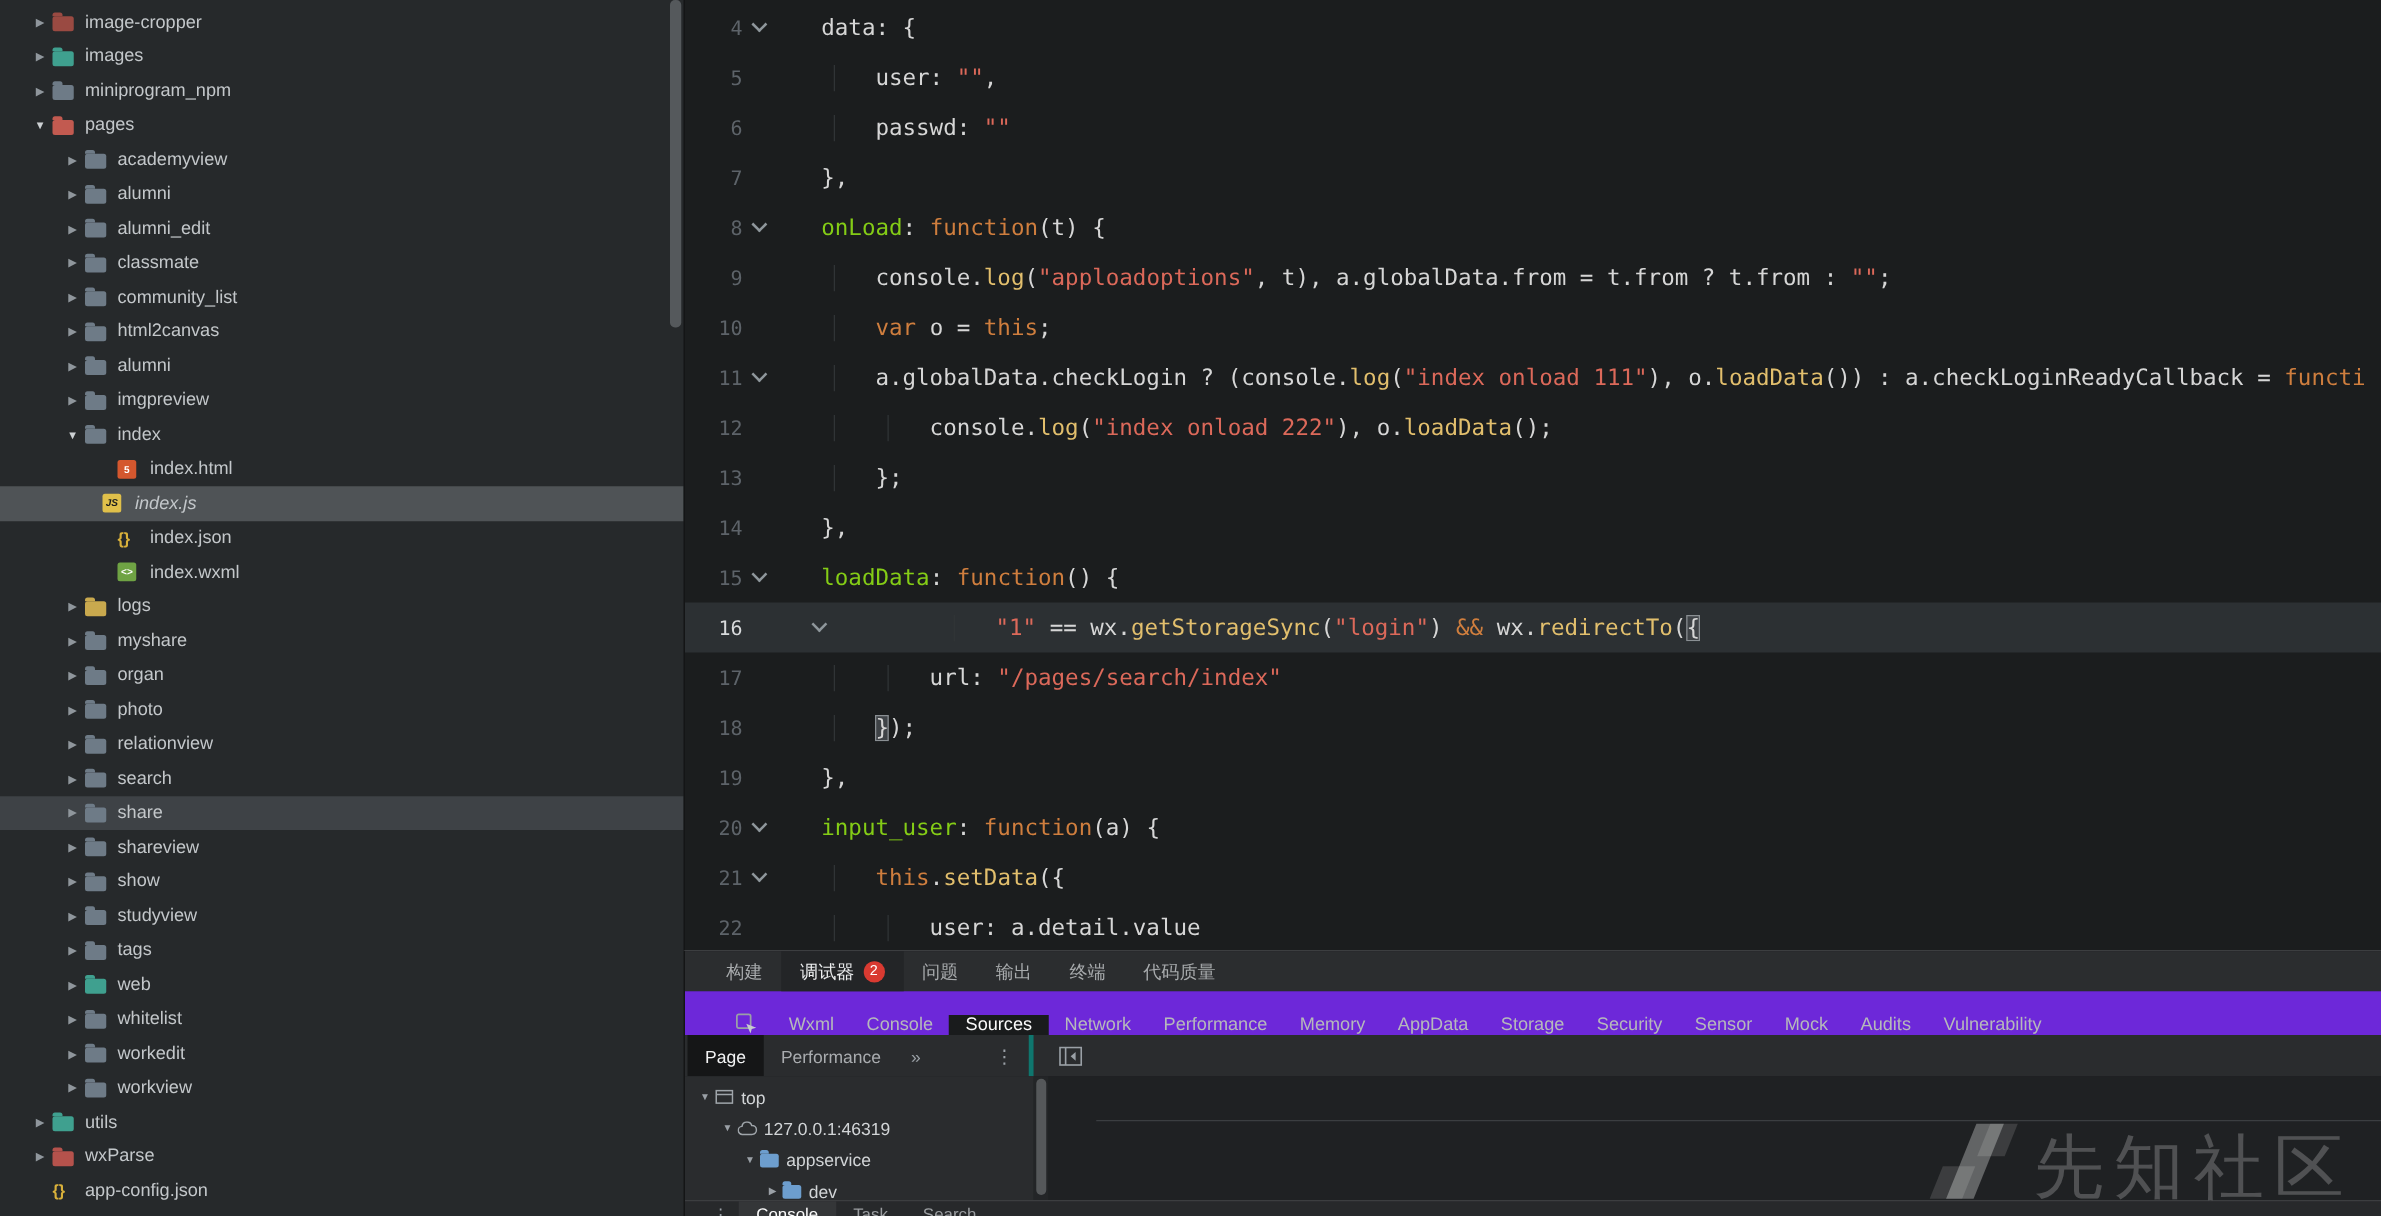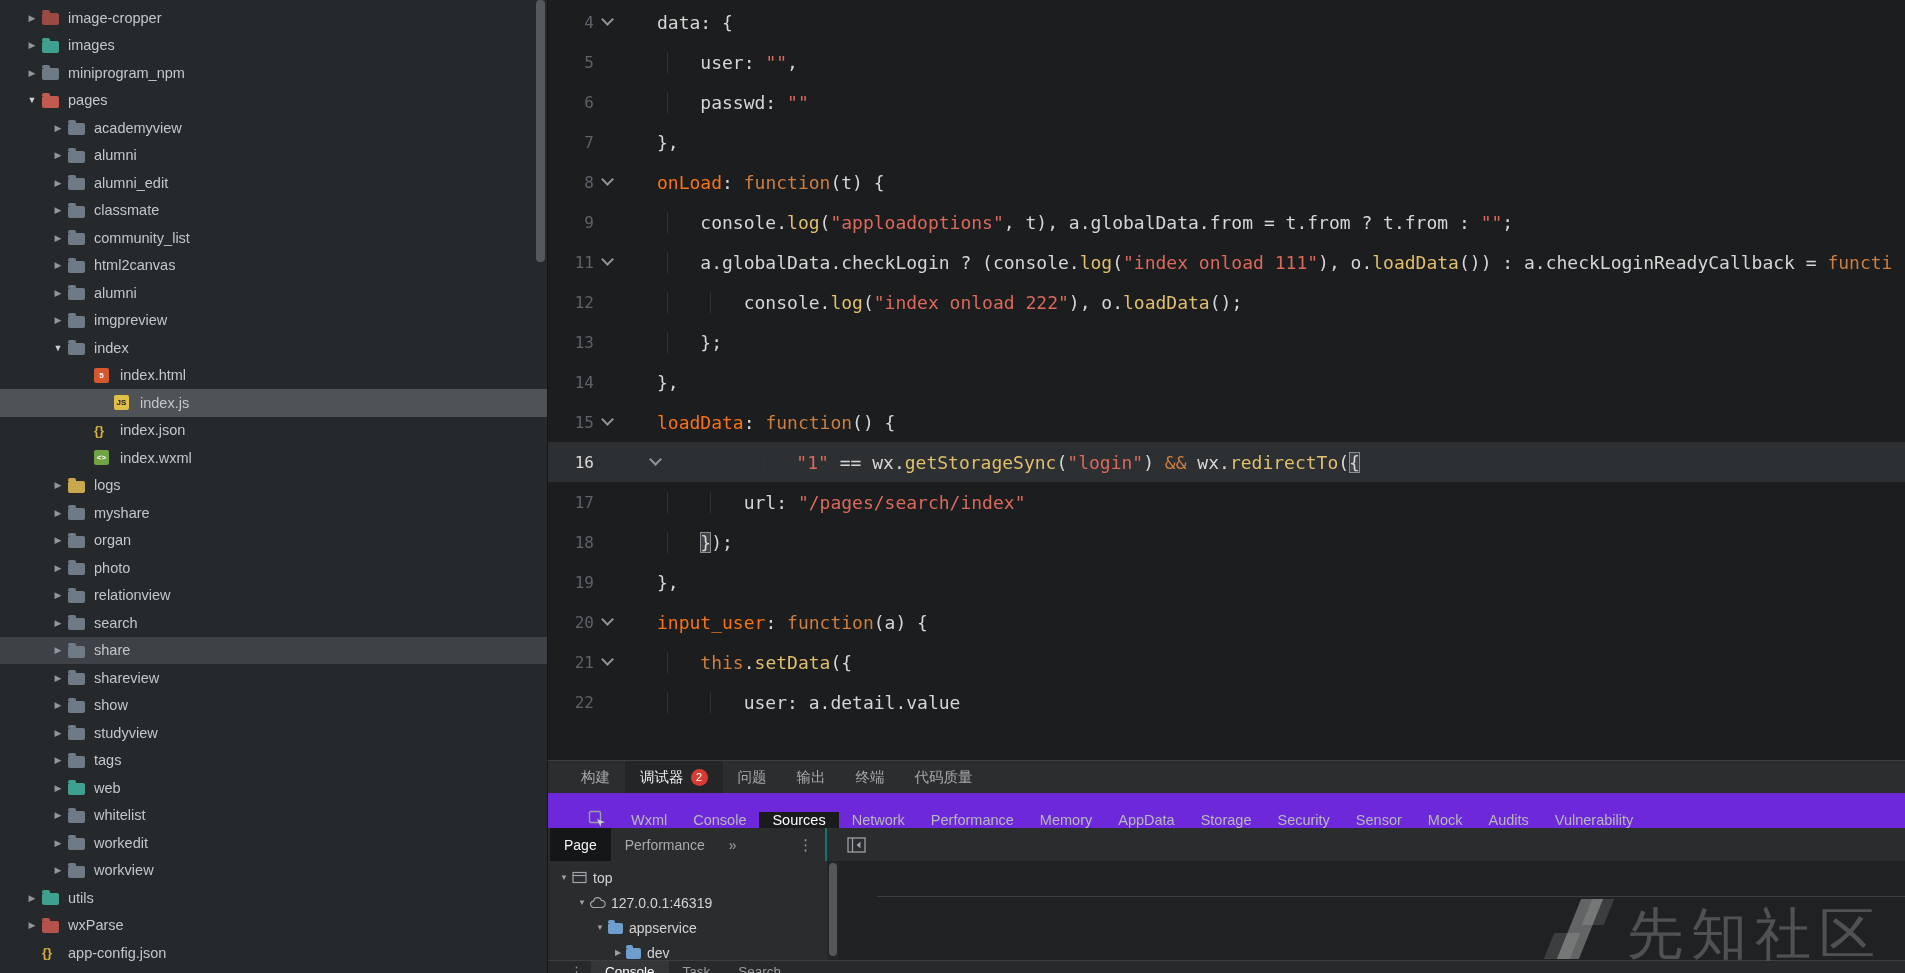--- a/index.html
+++ b/index.html
@@ -36,37 +36,37 @@
   .cl { height:40px; display:flex; align-items:center; white-space:pre; }
   .cl.cur { background:#2c3033;gap:48px; }
   .ln { width:46px; flex:0 0 46px; text-align:right; color:#5d6369; font-size:16px; }
   .cl.cur .ln { color:#d8dadc; }
   .fold { width:26px; flex:0 0 26px; display:flex; justify-content:center; align-items:center; }
   .chev { display:inline-block; width:9px; height:9px; border-right:2px solid #8f979c; border-bottom:2px solid #8f979c; transform:rotate(45deg); margin-top:-5px; }
   .code { position:relative; flex:1; padding-left:37px; font-size:18px; letter-spacing:0; }
   .guide { position:absolute; top:0; bottom:0; width:1px; background:#303436; }
   .tk-p { color:#d6d6d6; }
   .tk-k { color:#cf7e3e; }
-  .tk-d { color:#f97316; }
+  .tk-d { color:#84cc16; }
   .tk-f { color:#e2bf6d; }
   .tk-s { color:#dc695a; }
   .tk-b { color:#d6d6d6; background:#3f4347; box-shadow:inset 0 0 0 1px #8a8f93; }
 
   
   .bottom { position:absolute; left:547px; top:760px; width:1358px; height:213px; border-left:1px solid #141516; border-top:1px solid #3c3e40; background:#1f2123; }
   .row-a { height:32px; background:#2b2d2f; display:flex; align-items:stretch; padding-left:18px; }
   .ptab { display:flex; align-items:center; padding:16px 15px; font-size:14.5px; color:#a7aaac; cursor:pointer; }
   .ptab.active { background:#232527; color:#eceeef; }
   .badge { margin-left:7px; min-width:17px; height:17px; border-radius:9px; background:#d93a31; color:#fff; font-size:11.5px; display:flex; align-items:center; justify-content:center; padding:0 4px; }
   .row-b { height:35px; background:#6d28d9; display:flex; align-items:flex-end;padding-left:28px; }
   .inspect { width:42px; display:flex; align-items:center; justify-content:center; cursor:pointer; }
   .dtab { display:flex; align-items:center; padding:0 13px; font-size:14.5px; color:#b6b9bb; cursor:pointer; }
   .dtab.active { background:#191b1c; color:#fbfbfb; }
   .row-c { height:33px; display:flex; }
-  .row-c-left { width:279px; flex:0 0 279px; background:#2a2c2e; display:flex; align-items:stretch; padding-left:2px; border-right:2px solid #0f766e; }
+  .row-c-left { width:279px; flex:0 0 279px; background:#2a2c2e; display:flex; align-items:stretch; padding-left:2px; border-right:4px solid #0f766e; }
   .stab { display:flex; align-items:center; padding:0 14px; font-size:14px; color:#a9acaf; cursor:pointer; }
   .stab.active { background:#151617; color:#f2f3f4; }
   .more-chevrons { display:flex; align-items:center; color:#9aa0a6; font-size:14px; padding:0 10px; cursor:pointer; }
   .kebab { display:flex; align-items:center; margin-left:auto; padding:0 12px; color:#9aa0a6; font-size:15px; cursor:pointer; }
   .row-c-right { flex:1; background:#2a2c2e; display:flex; align-items:center; padding-left:20px; }
   .panel-body { display:flex; height:99px; }
   .src-tree { width:279px; flex:0 0 279px; background:#2a2c2e; overflow:hidden; padding-top:4px; }
   .src-row { height:25px; display:flex; align-items:center; color:#d2d5d7; font-size:14px; white-space:nowrap; cursor:pointer; }
   .src-arrow { width:16px; flex:0 0 16px; font-size:8px; color:#9aa0a6; text-align:center; }
   .src-icon { width:21px; flex:0 0 21px; display:flex; align-items:center; }
@@ -187,21 +187,21 @@
           </div>
           <div class="tree-label">index</div>
         </div>
         <div class="tree-row" style="padding-left: 74px;">
           <div class="tree-arrow"></div>
           <div class="tree-icon">
             <div class="fi fi-html">5</div>
           </div>
           <div class="tree-label">index.html</div>
         </div>
-        <div class="tree-row sel" style="padding-left: 94px;">
+        <div class="tree-row sel" style="padding-left: 62px; font-style: italic;">
           <div class="tree-arrow"></div>
           <div class="tree-icon">
             <div class="fi fi-js">JS</div>
           </div>
           <div class="tree-label">index.js</div>
         </div>
         <div class="tree-row" style="padding-left: 74px;">
           <div class="tree-arrow"></div>
           <div class="tree-icon">
             <div class="fi-json">{}</div>
@@ -346,20 +346,21 @@
   </div>
 
   <div class="editor">
     <div class="code-lines">
         <div class="cl"><div class="ln">4</div><div class="fold"><span class="chev"></span></div><div class="code"><span class="tk-p">data: {</span></div></div>
         <div class="cl"><div class="ln">5</div><div class="fold"></div><div class="code"><div class="guide" style="left: 47px;"></div><span class="tk-p">    user: </span><span class="tk-s">""</span><span class="tk-p">,</span></div></div>
         <div class="cl"><div class="ln">6</div><div class="fold"></div><div class="code"><div class="guide" style="left: 47px;"></div><span class="tk-p">    passwd: </span><span class="tk-s">""</span></div></div>
         <div class="cl"><div class="ln">7</div><div class="fold"></div><div class="code"><span class="tk-p">},</span></div></div>
         <div class="cl"><div class="ln">8</div><div class="fold"><span class="chev"></span></div><div class="code"><span class="tk-d">onLoad</span><span class="tk-p">: </span><span class="tk-k">function</span><span class="tk-p">(t) {</span></div></div>
         <div class="cl"><div class="ln">9</div><div class="fold"></div><div class="code"><div class="guide" style="left: 47px;"></div><span class="tk-p">    console.</span><span class="tk-f">log</span><span class="tk-p">(</span><span class="tk-s">"apploadoptions"</span><span class="tk-p">, t), a.globalData.from = t.from ? t.from : </span><span class="tk-s">""</span><span class="tk-p">;</span></div></div>
+        <div class="cl"><div class="ln">10</div><div class="fold"></div><div class="code"><div class="guide" style="left: 47px;"></div><span class="tk-p">    </span><span class="tk-k">var</span><span class="tk-p"> o = </span><span class="tk-k">this</span><span class="tk-p">;</span></div></div>
         <div class="cl"><div class="ln">11</div><div class="fold"><span class="chev"></span></div><div class="code"><div class="guide" style="left: 47px;"></div><span class="tk-p">    a.globalData.checkLogin ? (console.</span><span class="tk-f">log</span><span class="tk-p">(</span><span class="tk-s">"index onload 111"</span><span class="tk-p">), o.</span><span class="tk-f">loadData</span><span class="tk-p">()) : a.checkLoginReadyCallback = </span><span class="tk-k">functi</span></div></div>
         <div class="cl"><div class="ln">12</div><div class="fold"></div><div class="code"><div class="guide" style="left: 47px;"></div><div class="guide" style="left: 90.36px;"></div><span class="tk-p">        console.</span><span class="tk-f">log</span><span class="tk-p">(</span><span class="tk-s">"index onload 222"</span><span class="tk-p">), o.</span><span class="tk-f">loadData</span><span class="tk-p">();</span></div></div>
         <div class="cl"><div class="ln">13</div><div class="fold"></div><div class="code"><div class="guide" style="left: 47px;"></div><span class="tk-p">    };</span></div></div>
         <div class="cl"><div class="ln">14</div><div class="fold"></div><div class="code"><span class="tk-p">},</span></div></div>
         <div class="cl"><div class="ln">15</div><div class="fold"><span class="chev"></span></div><div class="code"><span class="tk-d">loadData</span><span class="tk-p">: </span><span class="tk-k">function</span><span class="tk-p">() {</span></div></div>
         <div class="cl cur"><div class="ln">16</div><div class="fold"><span class="chev"></span></div><div class="code"><div class="guide" style="left: 47px;"></div><span class="tk-p">    </span><span class="tk-s">"1"</span><span class="tk-p"> == wx.</span><span class="tk-f">getStorageSync</span><span class="tk-p">(</span><span class="tk-s">"login"</span><span class="tk-p">) </span><span class="tk-k">&amp;&amp;</span><span class="tk-p"> wx.</span><span class="tk-f">redirectTo</span><span class="tk-p">(</span><span class="tk-b">{</span></div></div>
         <div class="cl"><div class="ln">17</div><div class="fold"></div><div class="code"><div class="guide" style="left: 47px;"></div><div class="guide" style="left: 90.36px;"></div><span class="tk-p">        url: </span><span class="tk-s">"/pages/search/index"</span></div></div>
         <div class="cl"><div class="ln">18</div><div class="fold"></div><div class="code"><div class="guide" style="left: 47px;"></div><span class="tk-p">    </span><span class="tk-b">}</span><span class="tk-p">);</span></div></div>
         <div class="cl"><div class="ln">19</div><div class="fold"></div><div class="code"><span class="tk-p">},</span></div></div>
         <div class="cl"><div class="ln">20</div><div class="fold"><span class="chev"></span></div><div class="code"><span class="tk-d">input_user</span><span class="tk-p">: </span><span class="tk-k">function</span><span class="tk-p">(a) {</span></div></div>

